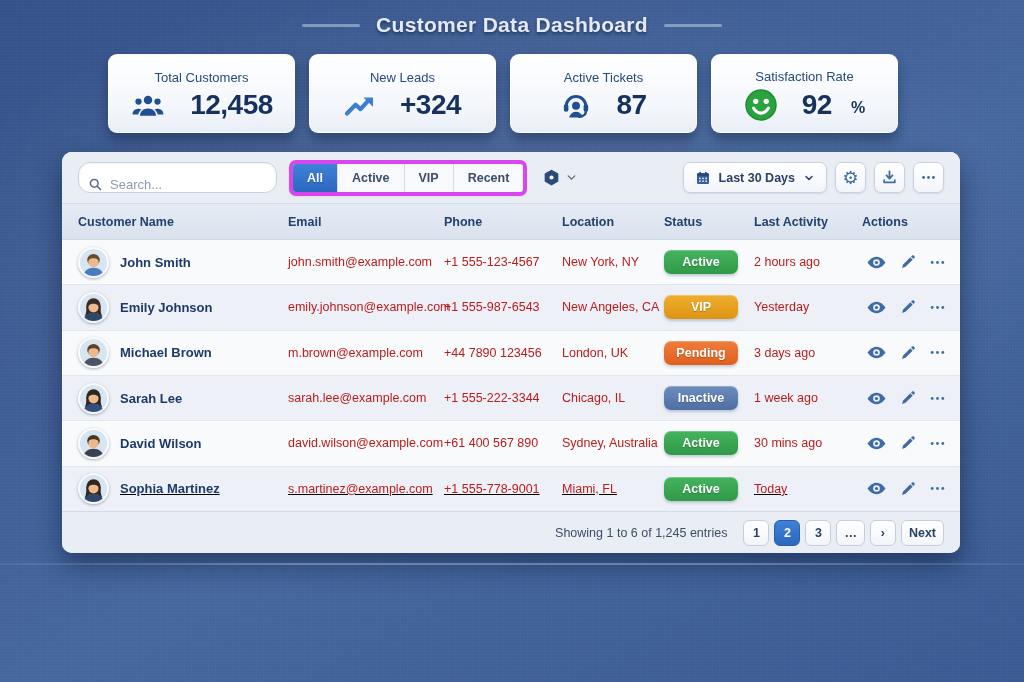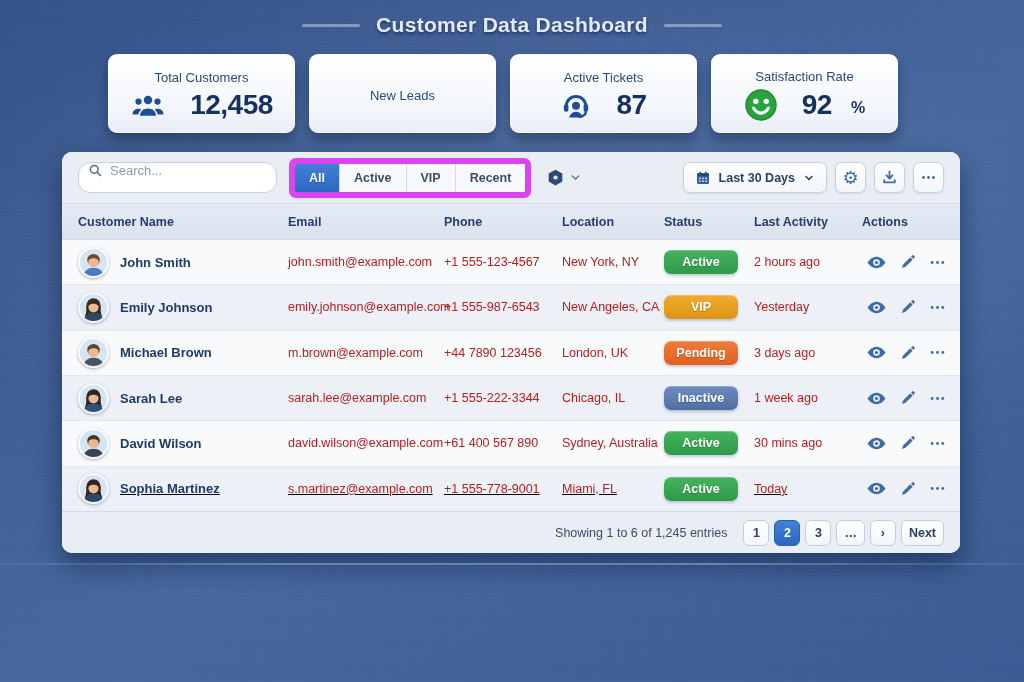--- a/index.html
+++ b/index.html
@@ -36,24 +36,24 @@
 
   
   .panel{ position:absolute; left:62px; top:152px; width:898px; height:401px; border-radius:10px;
     background:#eef1f6; box-shadow:0 12px 26px rgba(6,18,48,.48), inset 0 1px 0 rgba(255,255,255,.9);
     display:flex; flex-direction:column; overflow:hidden; }
 
   
   .toolbar{ height:52px; flex:0 0 52px; display:flex; align-items:center; padding:0 16px; gap:12px;
     background:#e9edf4; border-bottom:1px solid #d3dbe8; }
   .search-box{ width:199px; height:31px; background:#fff; border:1px solid #c7d1e0; border-radius:12px;
-    display:flex; align-items:flex-start; padding:0 9px; gap:7px; box-shadow:inset 0 1px 2px rgba(30,50,90,.06); }
+    display:flex; align-items:flex-end; padding:0 9px; gap:7px; box-shadow:inset 0 1px 2px rgba(30,50,90,.06); }
   .search-box input{ border:none; outline:none; flex:1; font-size:13px; color:#33445f; background:transparent; font-family:inherit; }
   .search-box input::placeholder{ color:#8d9aae; }
-  .tabs{ display:flex; border:6px solid #d946ef; border-radius:7px; overflow:hidden; background:#f7f9fc; box-shadow:0 1px 2px rgba(30,50,90,.08); }
+  .tabs{ display:flex; border:4px solid #d946ef; border-radius:7px; overflow:hidden; background:#f7f9fc; box-shadow:0 1px 2px rgba(30,50,90,.08); }
   .tab{ padding:7px 14px; font-size:12.5px; font-weight:bold; color:#3c4d68; border:none; background:transparent;
     border-right:1px solid #d4dbe7; cursor:pointer; font-family:inherit; }
   .tab:last-child{ border-right:none; }
   .tab.active{ background:linear-gradient(180deg,#3f82d7,#2c67c0); color:#fff; text-shadow:0 1px 1px rgba(10,30,70,.35); }
   .hexwrap{ display:flex; align-items:center; gap:3px; margin-left:2px; cursor:pointer; }
   .right-tools{ margin-left:auto; display:flex; align-items:center; gap:8px; }
   .date-btn{ height:31px; display:flex; align-items:center; gap:8px; padding:0 11px; background:linear-gradient(180deg,#ffffff,#f2f5fa);
     border:1px solid #c7d1e0; border-radius:7px; font-size:12.5px; font-weight:bold; color:#2c4166; cursor:pointer; font-family:inherit;
     box-shadow:0 1px 2px rgba(30,50,90,.10); }
   .icon-btn{ width:31px; height:31px; display:flex; align-items:center; justify-content:center;
@@ -115,20 +115,29 @@
                 <circle cx="21.6" cy="9.2" r="2.5"></circle>
                 <path d="M26.4 19.5c0-2.9-2.1-4.6-4.8-4.6-.9 0-1.7.2-2.4.6 1.6 1.3 2.6 3 2.6 4z"></path>
               </g>
             </svg>
           </span>
           <span class="stat-value">12,458</span>
         </div>
       </div>
       <div class="stat-card">
         <div class="stat-label">New Leads</div>
+        <div class="stat-valrow">
+          <span class="stat-icon">
+            <svg width="32" height="26" viewBox="0 0 24 20">
+              <path d="M2 16.5 L8.6 9.8 L12.4 13.2 L18.6 6.4" fill="none" stroke="#3b7fd1" stroke-width="3.2" stroke-linecap="round" stroke-linejoin="round"></path>
+              <polygon points="14.6,4.2 22,4.2 22,11.4" fill="#3b7fd1"></polygon>
+            </svg>
+          </span>
+          <span class="stat-value">+324</span>
+        </div>
       </div>
       <div class="stat-card">
         <div class="stat-label">Active Tickets</div>
         <div class="stat-valrow">
           <span class="stat-icon">
             <svg width="32" height="32" viewBox="0 0 24 24">
               <path d="M4.6 13a7.4 7.4 0 0 1 14.8 0" fill="none" stroke="#1f4f93" stroke-width="2.2" stroke-linecap="round"></path>
               <rect x="2.9" y="11.4" width="3.4" height="5.6" rx="1.5" fill="#1f4f93"></rect>
               <rect x="17.7" y="11.4" width="3.4" height="5.6" rx="1.5" fill="#1f4f93"></rect>
               <path d="M19.4 16.8c0 2.4-2.4 3.6-4.6 3.8" fill="none" stroke="#1f4f93" stroke-width="1.8" stroke-linecap="round"></path>

